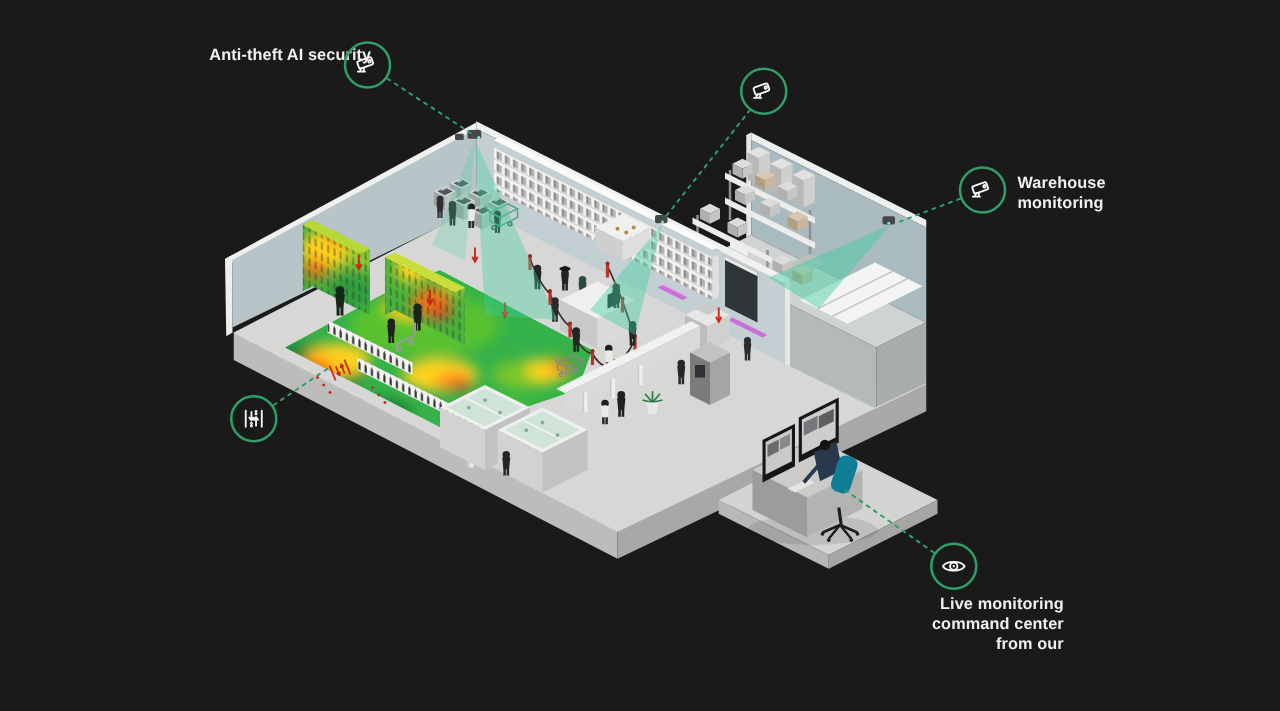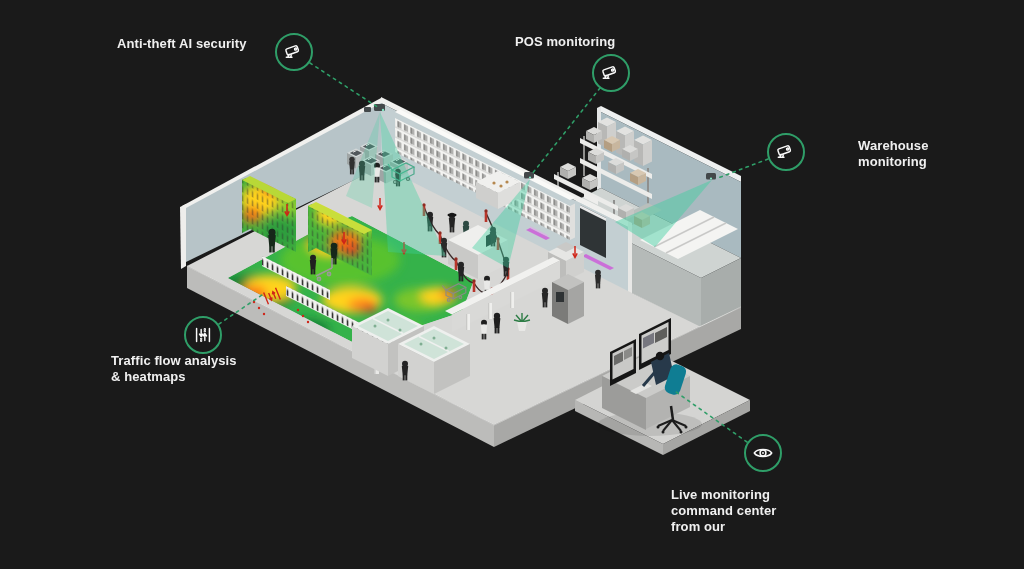--- a/index.html
+++ b/index.html
@@ -1,22 +1,22 @@
 <!DOCTYPE html>
 <html><head>
 <meta charset="utf-8">
 <style>
   html,body{margin:0;padding:0;background:#1a1a1a;}
   #stage{position:relative;width:1024px;height:569px;background:#1a1a1a;overflow:hidden;
          font-family:"Liberation Sans",sans-serif;}
   #scene{position:absolute;left:0;top:0;}
   .label{position:absolute;font-size:13px;font-weight:600;line-height:1.22;color:#f0f0f0;
          letter-spacing:.1px;}
-  .label.c{text-align:left;}
-  .label.l{text-align:left;margin-left:44px;}
+  .label.c{text-align:right;}
+  .label.l{text-align:left;}
   .label span{display:block;}
   .node{position:absolute;width:38px;height:38px;border:2px solid #2f9e68;border-radius:50%;
         display:flex;align-items:center;justify-content:center;box-sizing:border-box;}
   .node svg{stroke:#fafafa;fill:none;stroke-width:1.6;stroke-linecap:round;stroke-linejoin:round;}
 </style>
 </head>
 <body>
 
 <div id="stage">
 
@@ -454,23 +454,20 @@
 <div class="node" style="left:275px;top:33px;">
   <svg width="22" height="22" viewBox="0 0 24 24">
     <g transform="rotate(-20 11 10)">
           <rect x="3.5" y="6.4" width="13" height="6.8" rx="1.6"></rect>
           <circle cx="14" cy="9.8" r="1.1"></circle>
         </g>
     <path d="M6.6 14.6 L5.4 17.4 M9 15.2 L8.4 17.4 M3.6 17.8 h6.2"></path>
   </svg>
 </div>
 
-<div class="label c" style="left:515px;top:34px;width:180px;">
-  <span>POS monitoring</span>
-</div>
 <div class="node" style="left:592px;top:54px;">
   <svg width="22" height="22" viewBox="0 0 24 24">
     <g transform="rotate(-20 11 10)">
           <rect x="3.5" y="6.4" width="13" height="6.8" rx="1.6"></rect>
           <circle cx="14" cy="9.8" r="1.1"></circle>
         </g>
     <path d="M6.6 14.6 L5.4 17.4 M9 15.2 L8.4 17.4 M3.6 17.8 h6.2"></path>
   </svg>
 </div>
 
@@ -481,37 +478,33 @@
 <div class="node" style="left:767px;top:133px;">
   <svg width="22" height="22" viewBox="0 0 24 24">
     <g transform="rotate(-20 11 10)">
           <rect x="3.5" y="6.4" width="13" height="6.8" rx="1.6"></rect>
           <circle cx="14" cy="9.8" r="1.1"></circle>
         </g>
     <path d="M6.6 14.6 L5.4 17.4 M9 15.2 L8.4 17.4 M3.6 17.8 h6.2"></path>
   </svg>
 </div>
 
-<div class="label c" style="left:111px;top:353px;width:180px;">
-  <span>Traffic flow analysis</span>
-  <span>&amp; heatmaps</span>
-</div>
 <div class="node" style="left:184px;top:316px;">
   <svg width="22" height="22" viewBox="0 0 24 24">
     <path d="M5 5 V19 M19 5 V19"></path>
     <path d="M10 6 v7 M8.2 11 L10 13.6 L11.8 11"></path>
     <path d="M14 18 v-7 M12.2 13 L14 10.4 L15.8 13"></path>
     <circle cx="10" cy="16.2" r="0.5"></circle>
         <circle cx="10" cy="18.4" r="0.5"></circle>
     <circle cx="14" cy="7.8" r="0.5"></circle>
         <circle cx="14" cy="5.6" r="0.5"></circle>
   </svg>
 </div>
 
-<div class="label c" style="left:671px;top:487px;width:180px;">
+<div class="label c" style="left:671px;top:475px;width:180px;">
   <span>Live monitoring</span>
   <span>command center</span>
   <span>from our</span>
 </div>
 <div class="node" style="left:744px;top:434px;">
   <svg width="22" height="22" viewBox="0 0 24 24">
     <path d="M2.5 12 C5.5 7 18.5 7 21.5 12 C18.5 17 5.5 17 2.5 12 Z"></path>
     <circle cx="12" cy="12" r="3.2"></circle>
     <circle cx="12" cy="12" r="1" fill="#fafafa" stroke="none"></circle>
   </svg>

